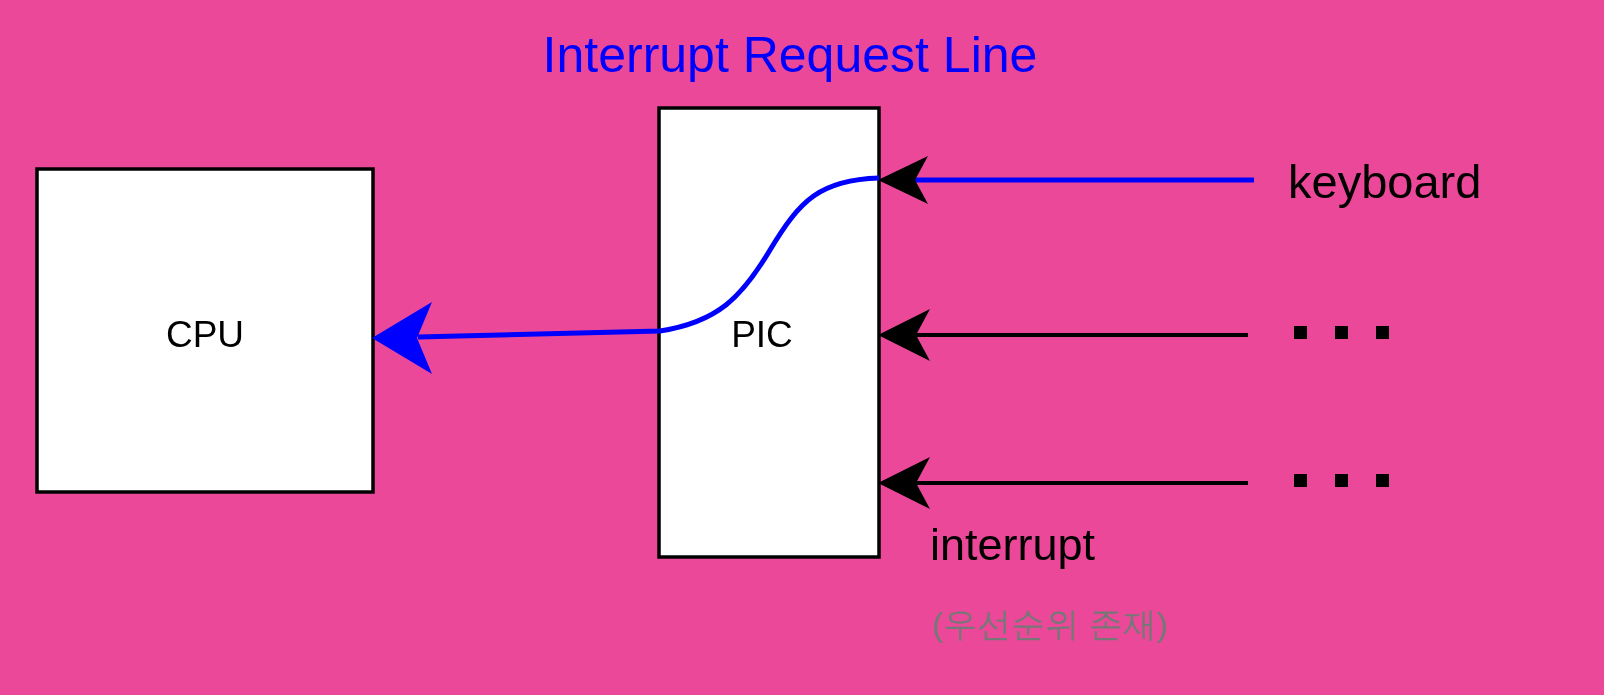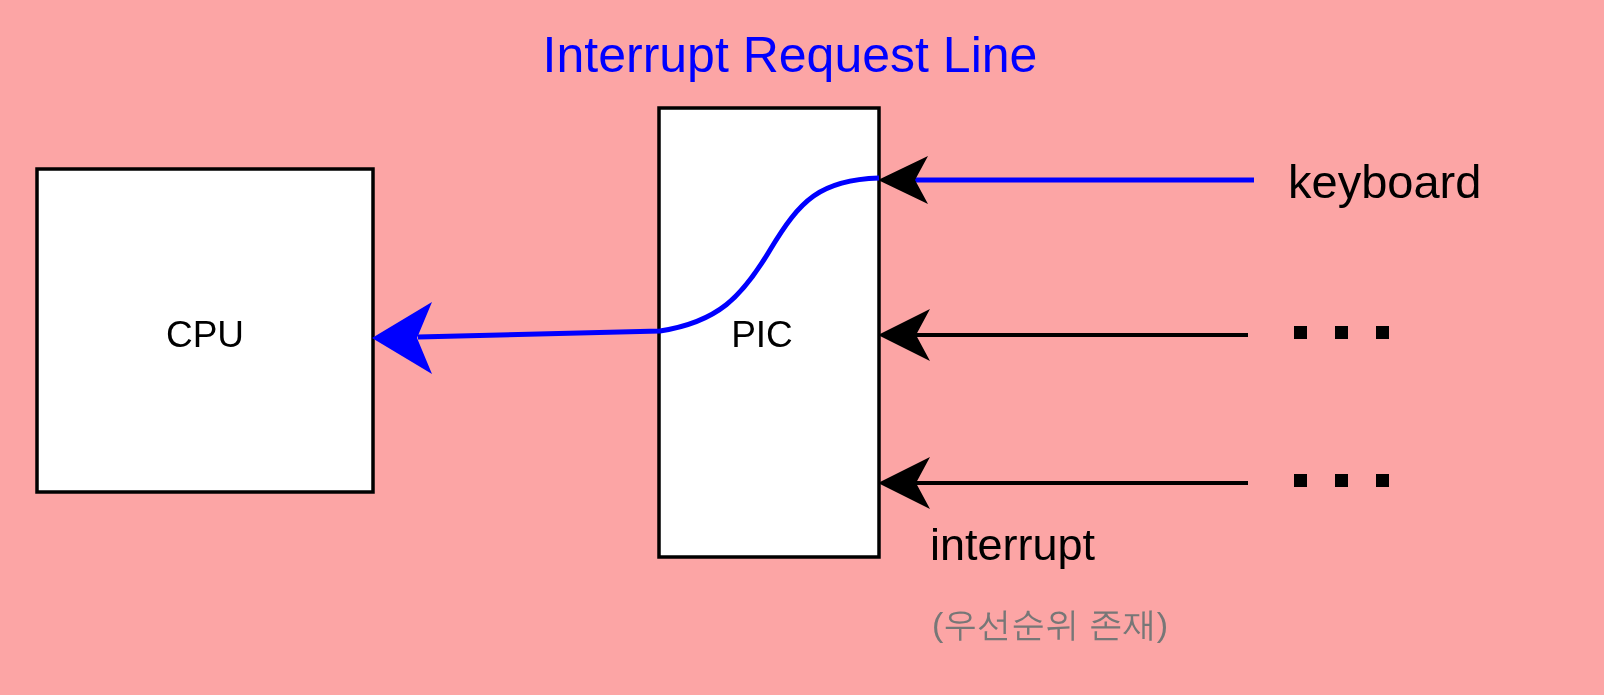--- a/index.html
+++ b/index.html
@@ -8,21 +8,21 @@
     padding: 0;
     background: #ffffff;
   }
   body {
     font-family: "Liberation Sans", sans-serif;
   }
   #diagram-root {
     position: relative;
     width: 1604px;
     height: 695px;
-    background: #fca5a5;
+    background: #ec4899;
     overflow: hidden;
   }
   #diagram-svg {
     position: absolute;
     left: 0;
     top: 0;
     width: 1604px;
     height: 695px;
   }
   .box-rect {

